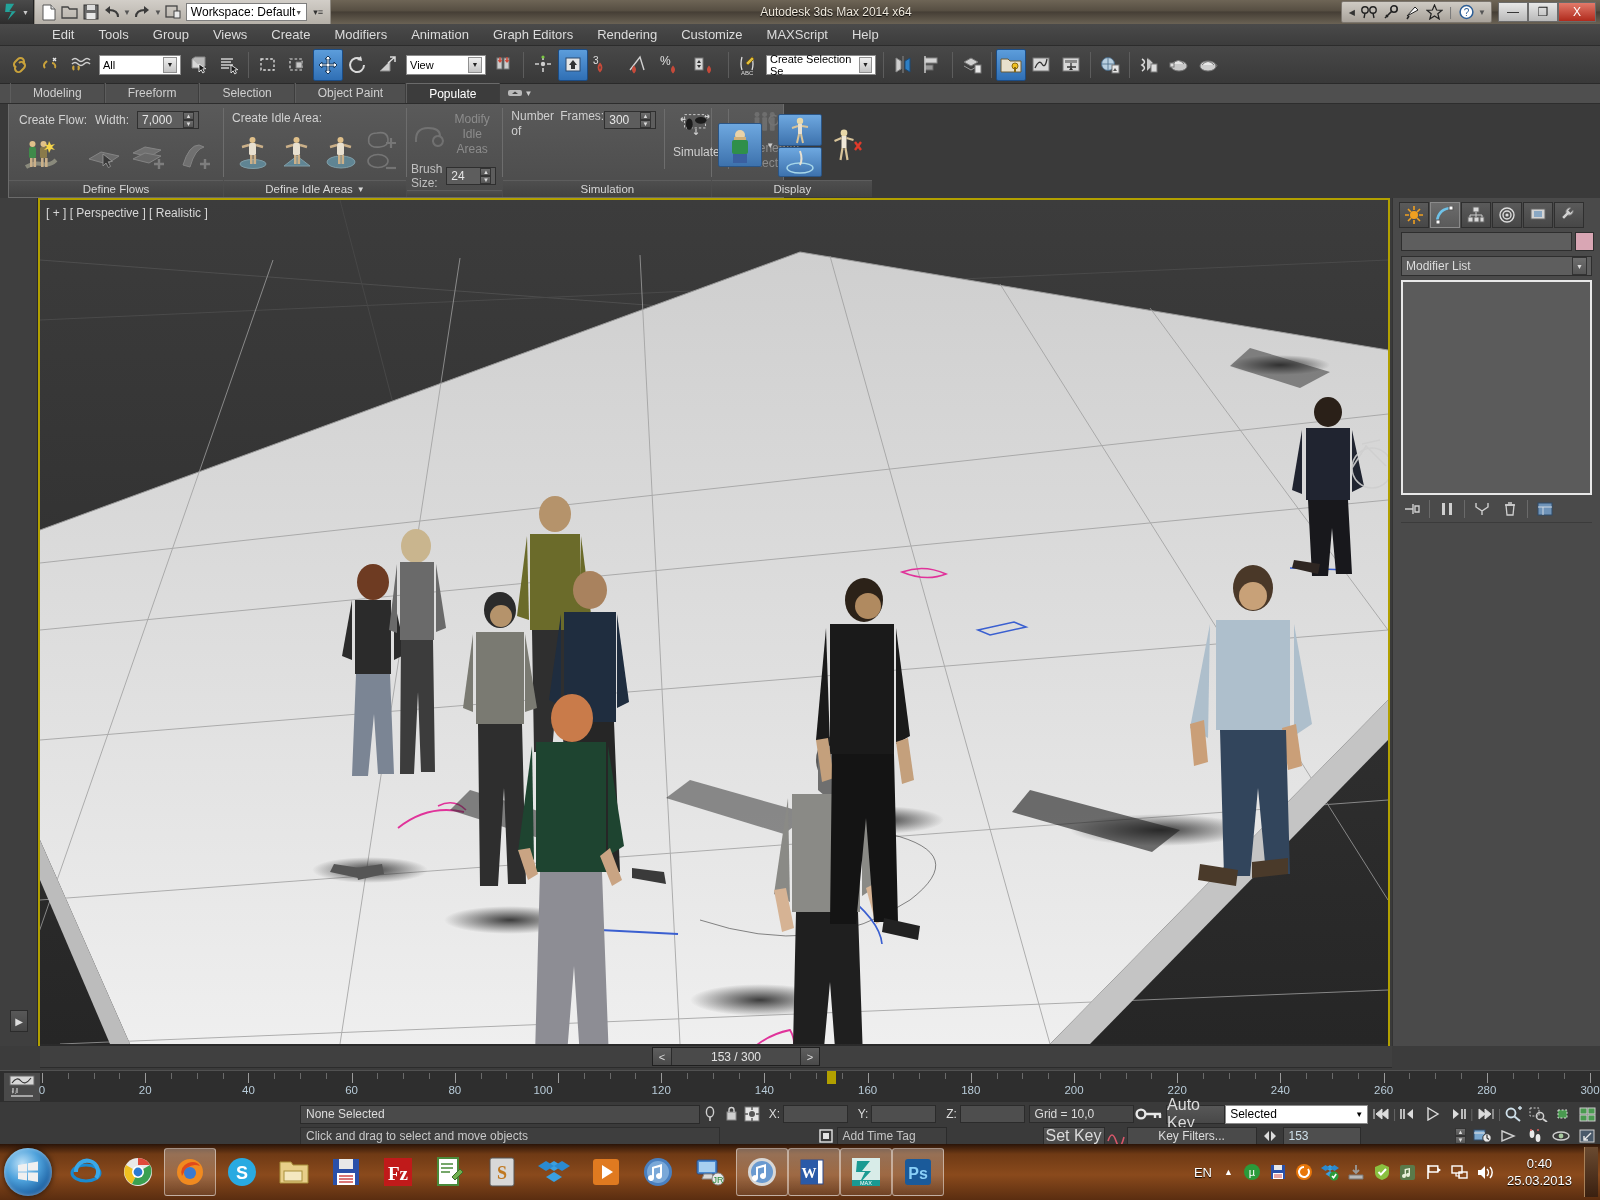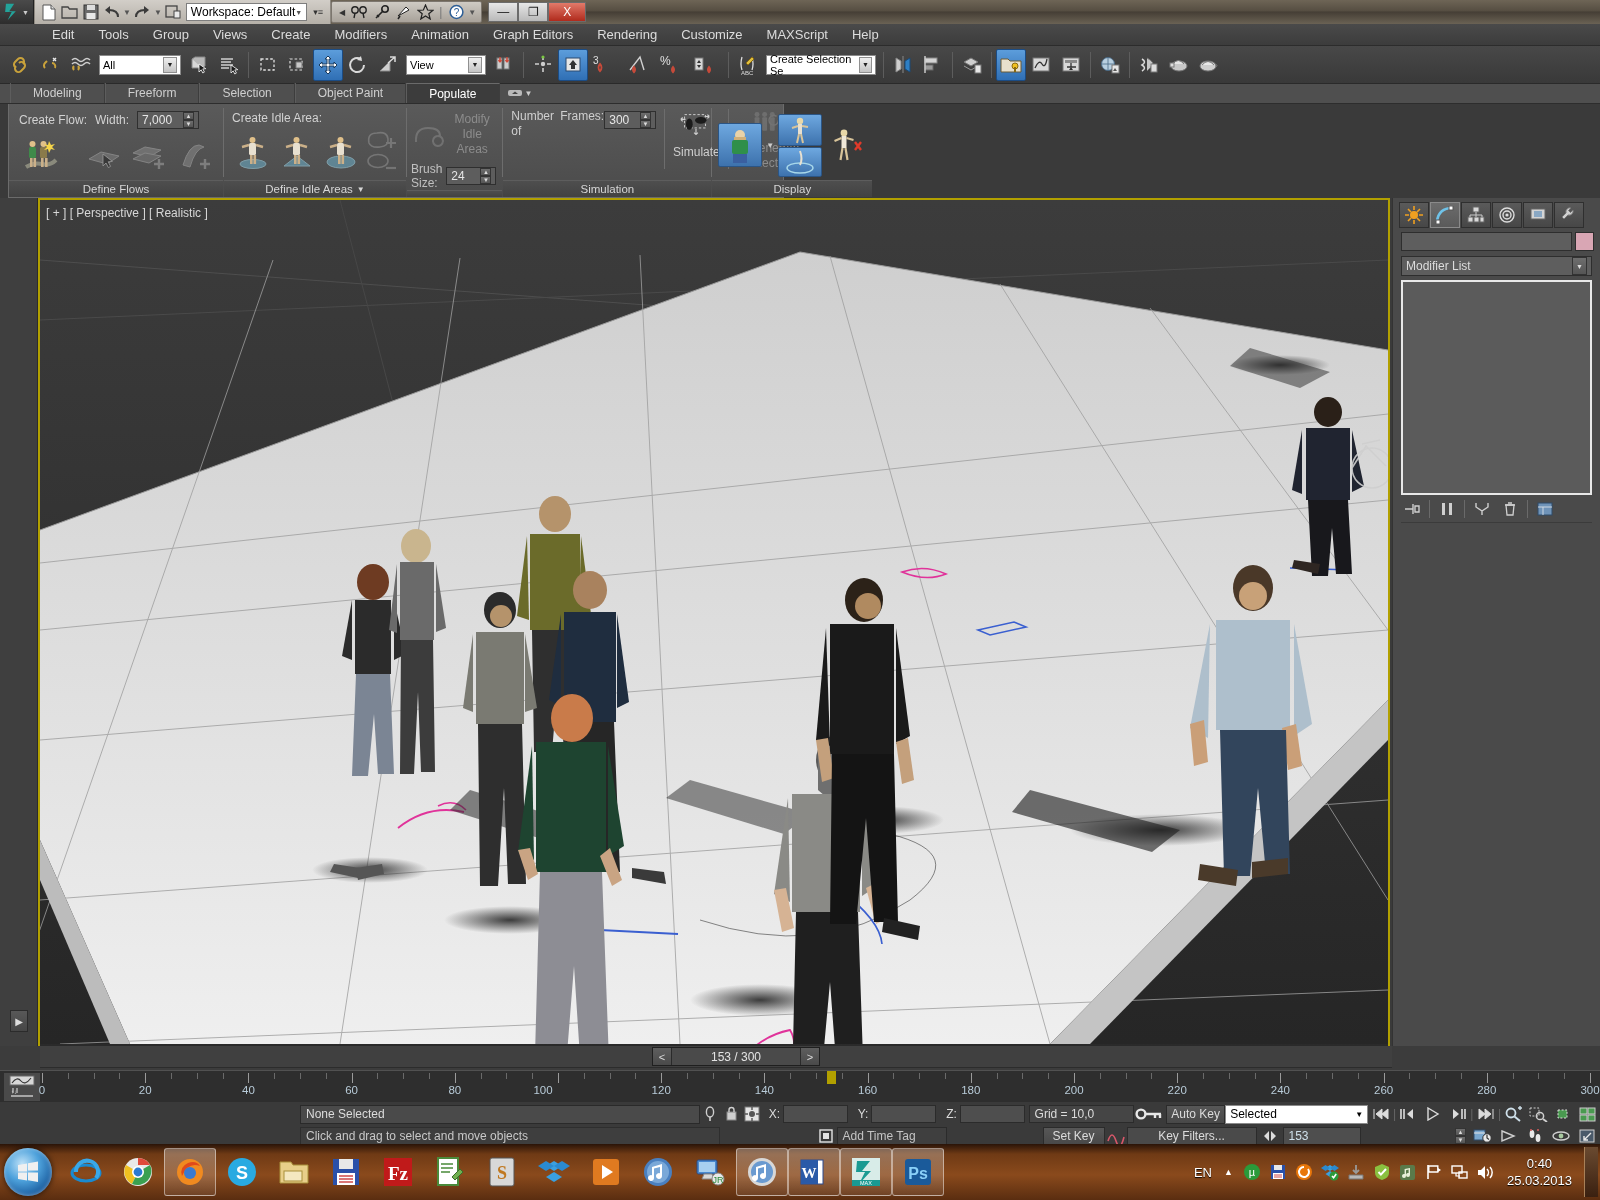--- a/index.html
+++ b/index.html
@@ -244,21 +244,21 @@
   .sicon { width:22px;height:19px;display:flex;align-items:center;justify-content:center;cursor:pointer;}
   .coordbox {
     width:68px;height:18px;background:#4e4e4e;border:1px solid #2b2b2b;margin-right:4px;
   }
   .clab { font-size:12px; color:#dcdcdc; margin:0 3px 0 6px; }
   .gridbox { width:110px;height:18px;background:#454545;border:1px solid #2b2b2b;
     font-size:12px;color:#dcdcdc; padding:1px 5px;}
   .ttbox { width:110px;height:18px;background:#3f3f3f;border:1px solid #2b2b2b;
     font-size:12px;color:#c4c4c4; padding:1px 5px;}
   .akbtn { width:62px;height:19px;background:linear-gradient(to bottom,#575757,#484848);
-    border:1px solid #2b2b2b; font-size:12px;color:#dcdcdc;
+    border:1px solid #2b2b2b; font-size:16px;color:#dcdcdc;
     display:flex;align-items:center;justify-content:center;cursor:pointer;}
   .selcombo { width:150px;height:19px;background:#fff;border:1px solid #8a8a8a;
     display:flex;align-items:center;padding:0 4px;font-size:12px;color:#000;}
   .selcombo .arr{margin-left:auto;font-size:8px;}
   .kfcombo { width:130px;height:19px;background:#4a4a4a;border:1px solid #2b2b2b;
     display:flex;align-items:center;justify-content:center;font-size:12px;color:#dcdcdc;}
   .framebox { width:78px;height:19px;background:#4e4e4e;border:1px solid #2b2b2b;
     font-size:12px;color:#cfe0ea;padding:1px 5px;}
   .navbtn { width:26px;height:20px;display:flex;align-items:center;justify-content:center;cursor:pointer;}
 
@@ -347,20 +347,21 @@
             <rect x="1" y="2" width="11" height="11" fill="none" stroke="#444" stroke-width="1.3"></rect>
             <rect x="9" y="7" width="6" height="7" fill="#e9e9e9" stroke="#444"></rect>
           </svg>
       </div>
       <div class="ws-box">
         <span>Workspace: Default</span>
         <span class="arr">▼</span>
       </div>
       <span class="qat-more">▾≡</span>
     </div>
+    <div class="tb-title">Autodesk 3ds Max  2014 x64</div>
     <div class="infocenter">
       <span style="font-size:8px;color:#333;padding:0 3px">◀</span>
       <div class="ic-btn">
         <svg width="18" height="14" viewBox="0 0 18 14">
             <circle cx="5" cy="5" r="3.2" fill="none" stroke="#222" stroke-width="1.4"></circle>
             <circle cx="13" cy="5" r="3.2" fill="none" stroke="#222" stroke-width="1.4"></circle>
             <path d="M5 8.2 L4 13M13 8.2 L14 13" stroke="#222" stroke-width="1.4"></path>
           </svg>
       </div>
       <div class="ic-btn">

